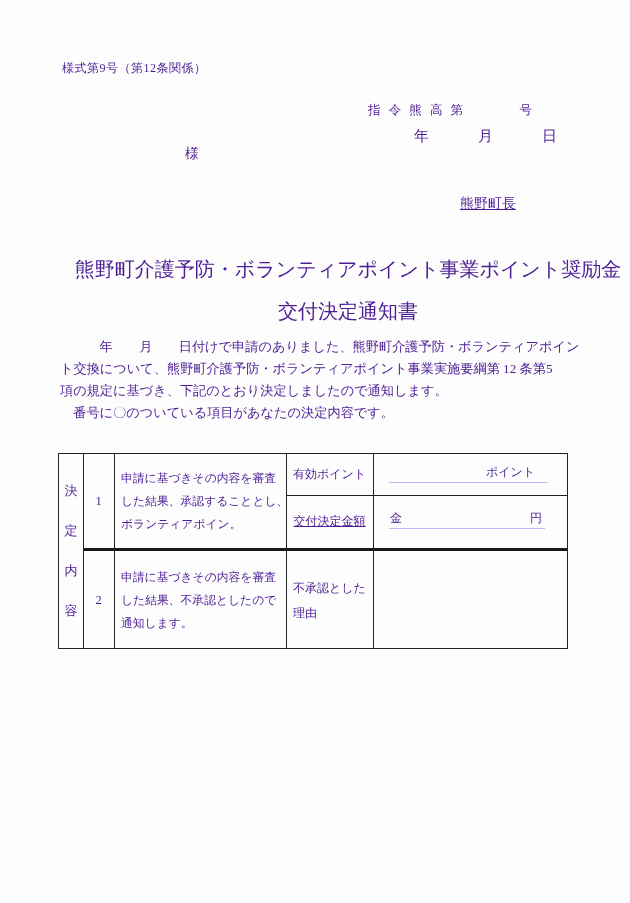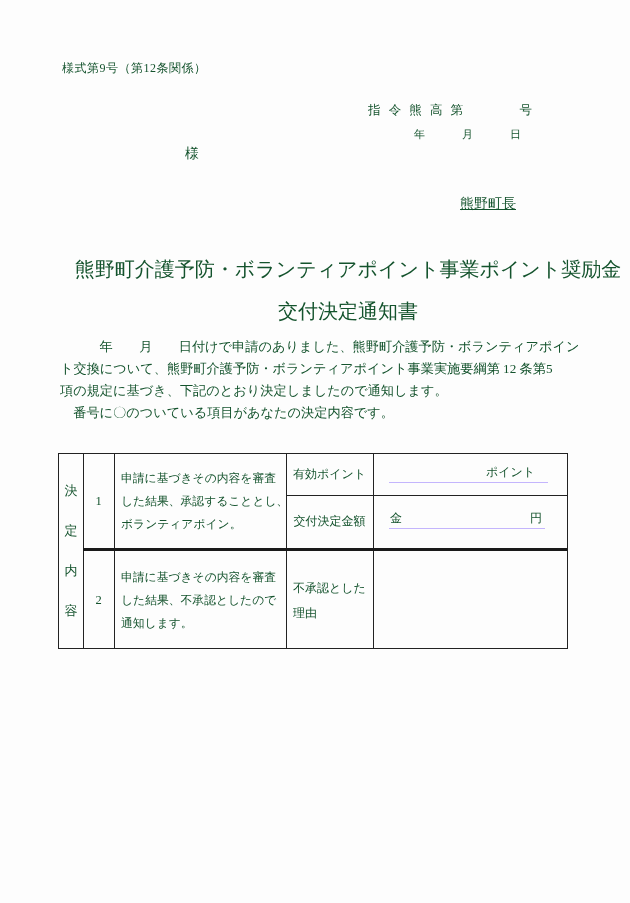--- a/index.html
+++ b/index.html
@@ -1,31 +1,31 @@
 <!DOCTYPE html>
 <html><head>
 <meta charset="utf-8">
 <style>
   html,body{margin:0;padding:0;}
   .page{
     position:relative;
     width:630px;height:903px;
     background:#fdfdfd;
-    color:#14532d;
+    color:#4c1d95;
     font-family:"Liberation Serif","DejaVu Serif",serif;
     overflow:hidden;
   }
   .abs{position:absolute;}
 
   .form-number{left:62px;top:60px;font-size:12px;letter-spacing:.5px;}
 
   .directive{left:368px;top:102px;font-size:12.5px;display:flex;align-items:baseline;}
   .directive .prefix{white-space:pre;letter-spacing:2.5px;}
   .directive .spacer{display:inline-block;width:54px;}
-  .date-line{left:414px;top:127px;font-size:11px;white-space:pre;letter-spacing:1px;}
+  .date-line{left:414px;top:127px;font-size:15px;white-space:pre;letter-spacing:1px;}
 
   .addressee{left:185px;top:145px;font-size:14px;}
   .sender{left:460px;top:195px;font-size:14px;text-decoration:underline;}
 
   .title{left:0;width:630px;text-align:center;font-size:20px;padding-left:33px;}
   .title.l1{top:256px;}
   .title.l2{top:298px;}
 
   .body-text{left:60px;top:336px;font-size:13.2px;line-height:22px;}
   .body-text .line{white-space:pre;}
@@ -48,21 +48,21 @@
   .num{left:24px;width:31px;display:flex;align-items:center;justify-content:center;font-size:12.5px;}
   .num.r1{top:0;height:94px;}
   .num.r2{top:97px;height:99px;}
   .desc{left:55px;width:172px;display:flex;flex-direction:column;justify-content:center;
     padding-left:7px;font-size:11.8px;line-height:23px;}
   .desc.r1{top:0;height:94px;}
   .desc.r2{top:97px;height:99px;}
   .desc .dline{white-space:pre;}
   .lbl{left:227px;width:87px;display:flex;align-items:center;justify-content:center;font-size:12px;}
   .lbl.points{top:0;height:41px;}
-  .lbl.amount{top:41px;height:53px;}
+  .lbl.amount{top:41px;height:53px;text-decoration:underline;}
   .lbl.reason{top:97px;height:99px;justify-content:flex-start;padding:0 7px;line-height:25px;
     display:flex;align-items:center;}
   .blank{border-bottom:1px solid #c4b5fd;font-size:12px;}
   .blank.points{left:330px;top:7px;width:159px;height:22px;text-align:right;padding-right:13px;line-height:22px;}
   .blank.amount{left:330px;top:53px;width:156px;height:22px;display:flex;justify-content:space-between;
     align-items:flex-end;padding:0 3px 1px 1px;}
   .reason-value{left:315px;top:98px;right:0;bottom:0;}
 </style>
 </head>
 <body>

